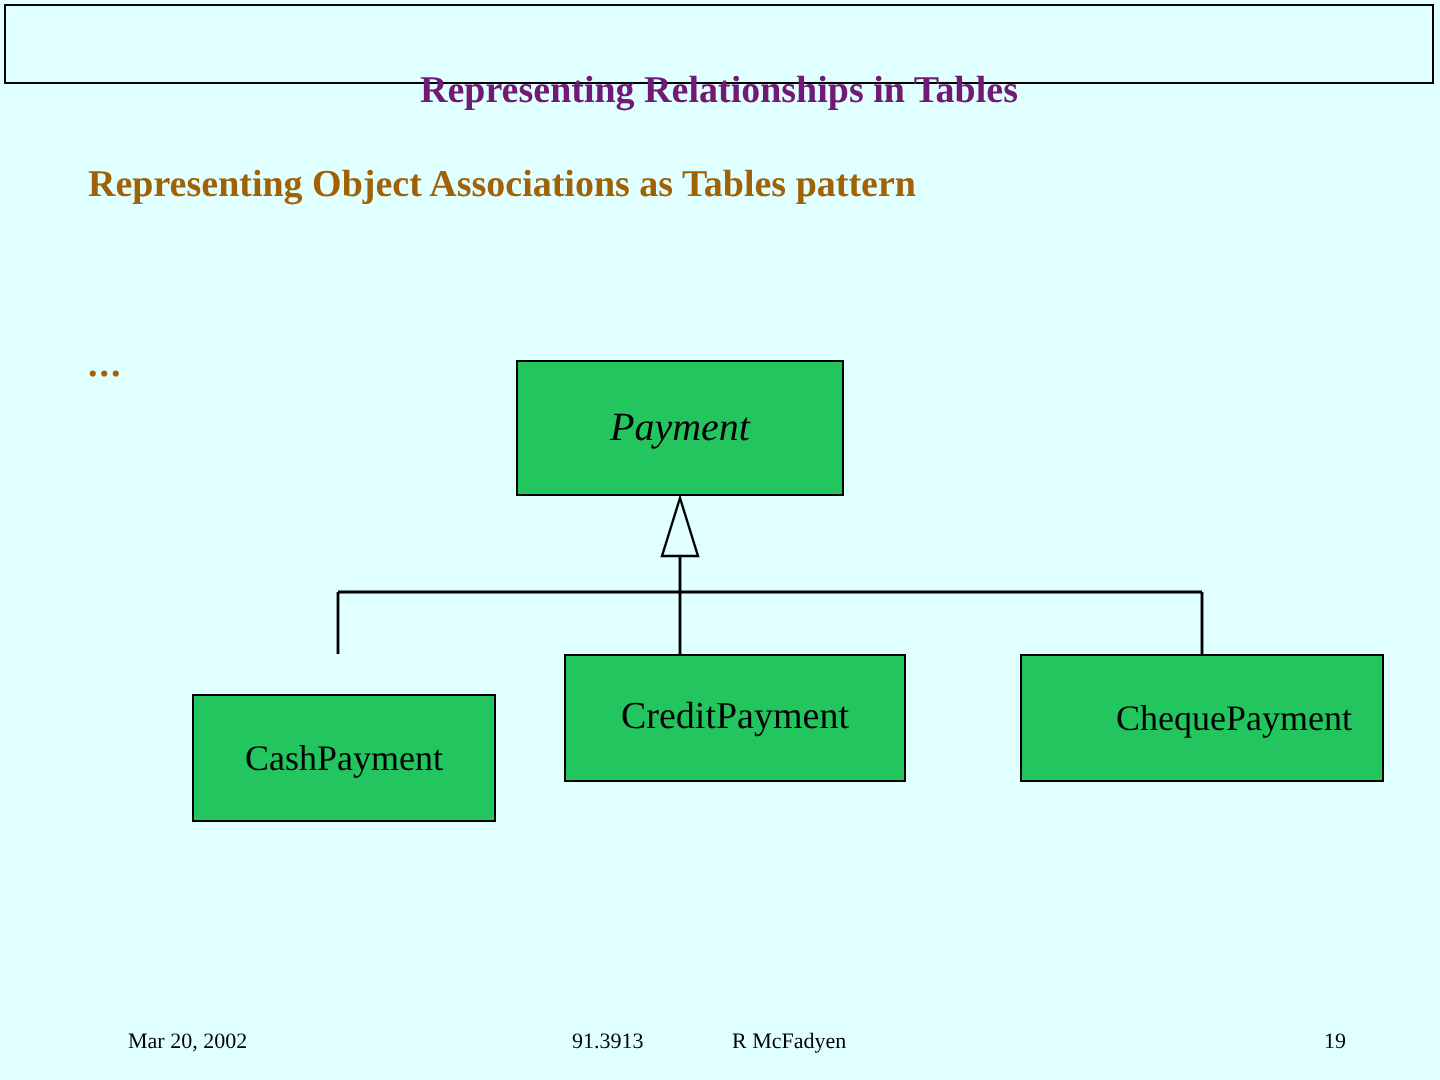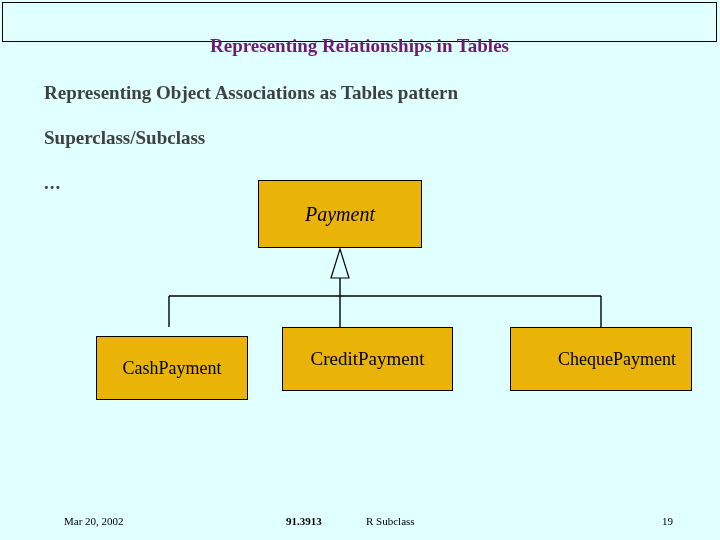--- a/index.html
+++ b/index.html
@@ -40,21 +40,21 @@
     font-size: 19px;
     font-weight: bold;
     color: #701a75;
     letter-spacing: 0px;
     margin-top: 24px;
   }
 
   
   .body-line {
     position: absolute;
-    color: #404040;
+    color: #a16207;
     font-weight: bold;
     white-space: nowrap;
   }
   .line-1 {
     left: 44px;
     top: 82px;
     font-size: 19px;
   }
   .line-2 {
     left: 44px;
@@ -74,37 +74,37 @@
     left: 0;
     top: 0;
     width: 720px;
     height: 540px;
     pointer-events: none;
   }
   .uml-box {
     position: absolute;
     border: 1px solid #000000;
     box-sizing: border-box;
-    background: #eab308;
+    background: #22c55e;
     display: flex;
     align-items: center;
     justify-content: center;
     color: #000000;
   }
   .box-payment {
     left: 258px;
     top: 180px;
     width: 164px;
     height: 68px;
     font-size: 20px;
     font-style: italic;
   }
   .box-cash {
     left: 96px;
-    top: 336px;
+    top: 347px;
     width: 152px;
     height: 64px;
     font-size: 18px;
   }
   .box-credit {
     left: 282px;
     top: 327px;
     width: 171px;
     height: 64px;
     font-size: 19px;
@@ -119,35 +119,34 @@
   }
 
   
   .footer-item {
     position: absolute;
     font-size: 11px;
     color: #000000;
     white-space: nowrap;
   }
   .footer-date  { left: 44px;  top: 515px; margin-left: 20px; }
-  .footer-course{ left: 286px; top: 515px; font-weight: bold; }
+  .footer-course{ left: 286px; top: 515px; }
   .footer-author{ left: 366px; top: 515px; }
   .footer-page  { left: 662px; top: 515px; }
 </style>
 </head>
 <body>
 
 <div class="slide">
 
   <div class="title-box">
     <div class="title-text">Representing Relationships in Tables</div>
   </div>
 
   <div class="body-line line-1">Representing Object Associations as Tables pattern</div>
-  <div class="body-line line-2">Superclass/Subclass</div>
   <div class="body-line line-3">...</div>
 
   <svg class="diagram" viewBox="0 0 720 540" width="720" height="540">
 
     <polygon points="340,249 331,278 349,278" fill="#E0FFFF" stroke="#000000" stroke-width="1.2"></polygon>
 
     <line x1="340" y1="278" x2="340" y2="296" stroke="#000000" stroke-width="1.4"></line>
 
     <line x1="169" y1="296" x2="601" y2="296" stroke="#000000" stroke-width="1.4"></line>
 
@@ -166,16 +165,16 @@
   </div>
   <div class="uml-box box-credit">
     <span>CreditPayment</span>
   </div>
   <div class="uml-box box-cheque">
     <span>ChequePayment</span>
   </div>
 
   <div class="footer-item footer-date">Mar 20, 2002</div>
   <div class="footer-item footer-course">91.3913</div>
-  <div class="footer-item footer-author">R Subclass</div>
+  <div class="footer-item footer-author">R McFadyen</div>
   <div class="footer-item footer-page">19</div>
 
 </div>
 
 </body></html>

